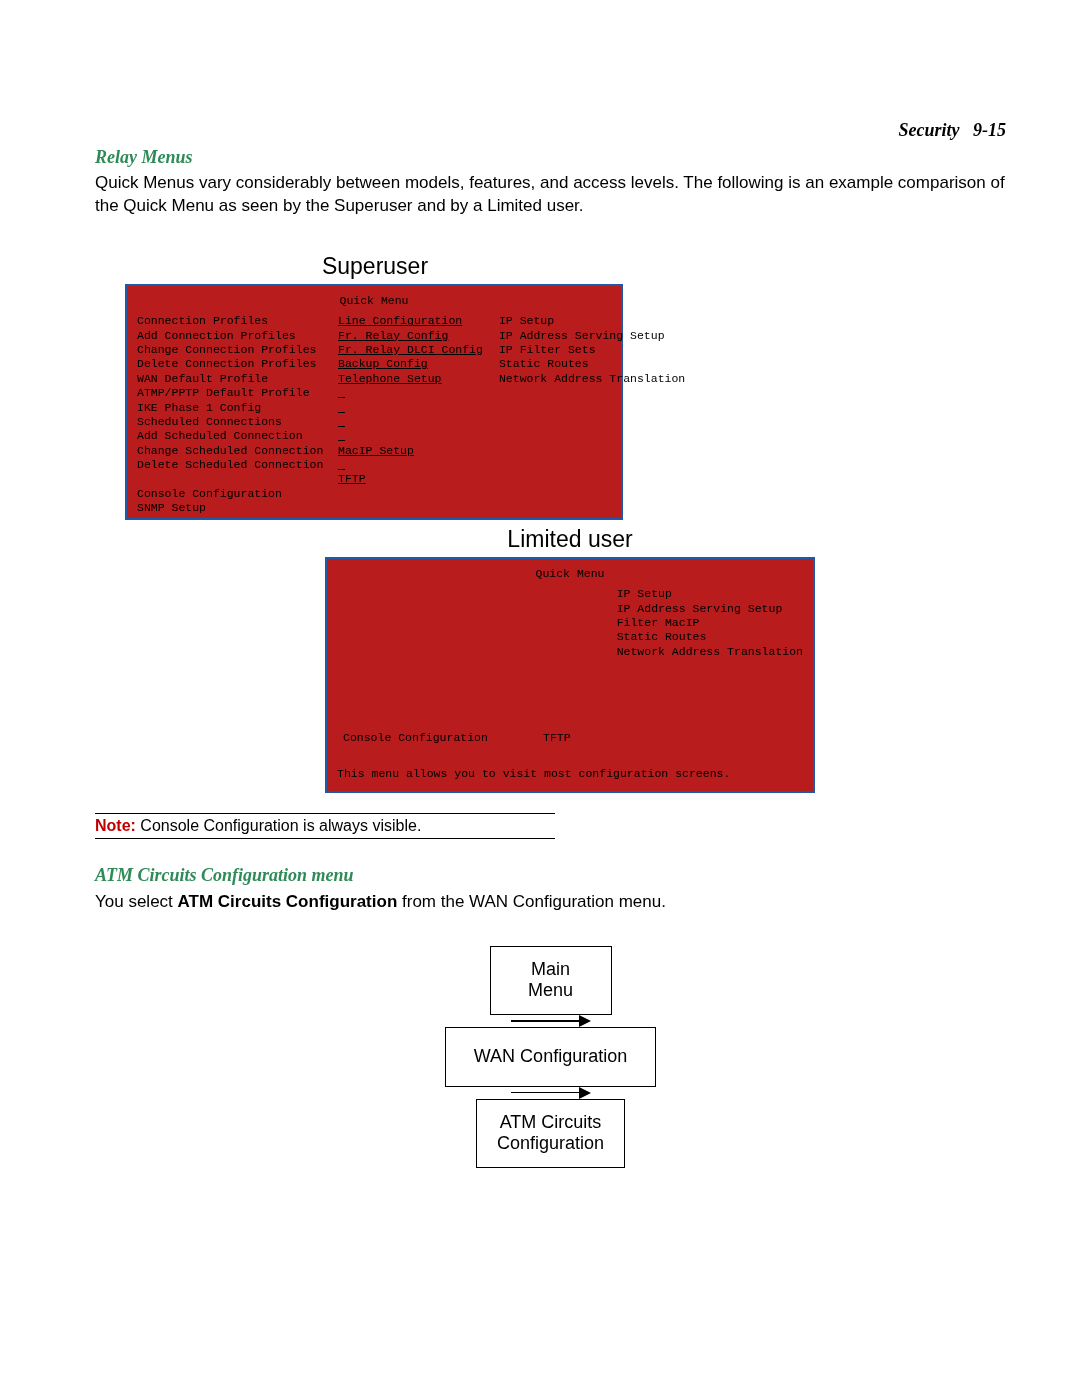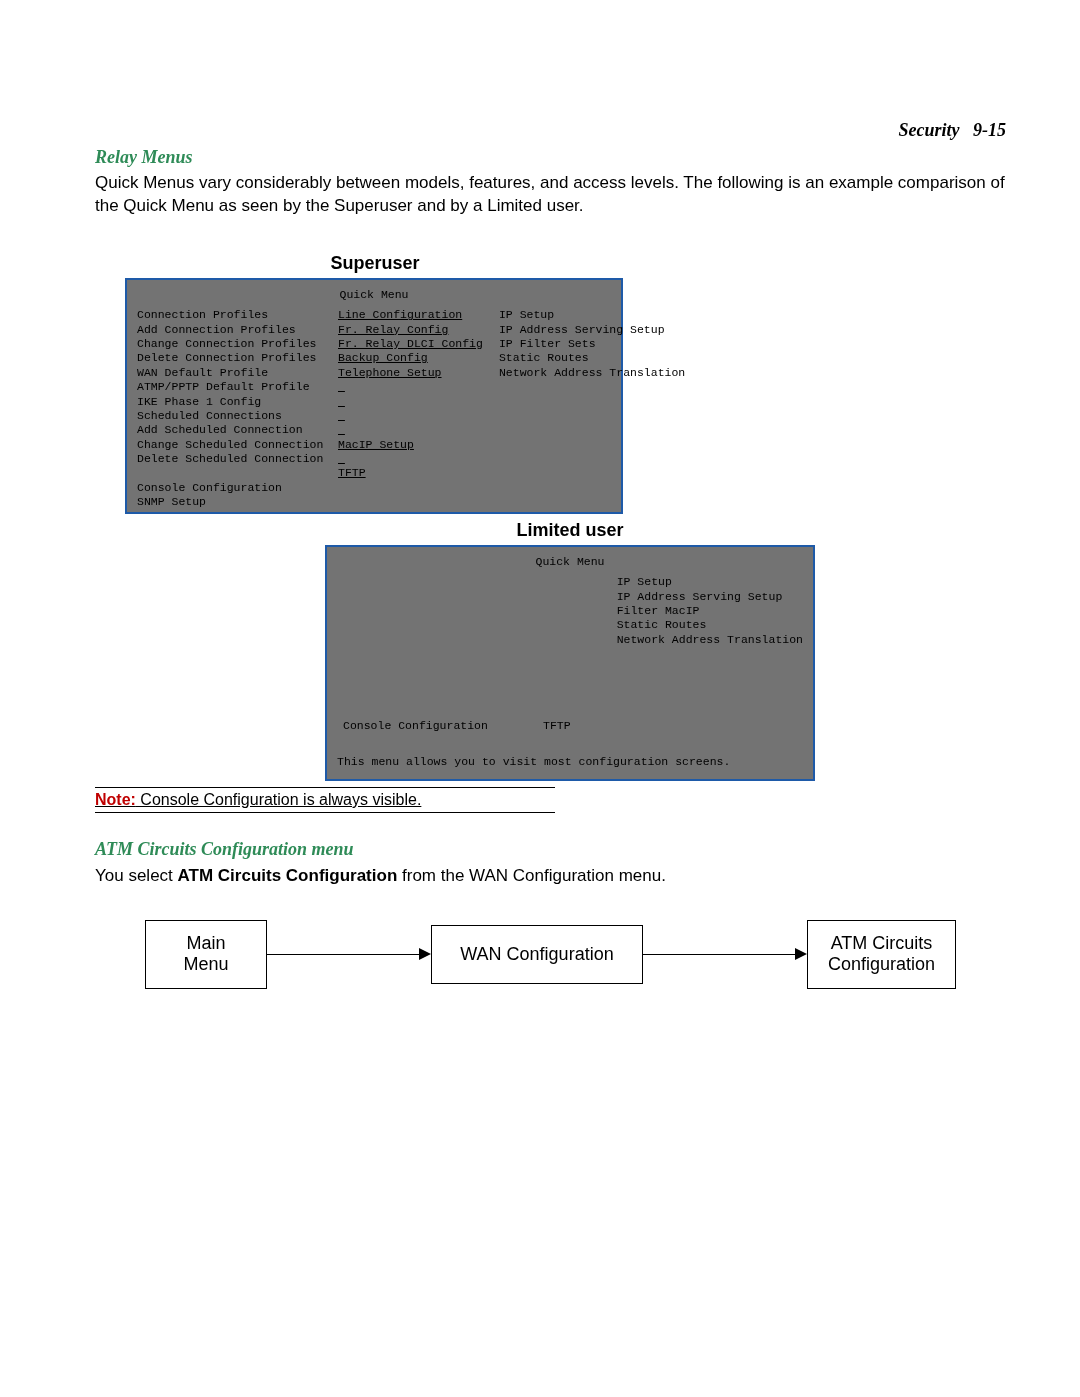--- a/index.html
+++ b/index.html
@@ -31,31 +31,31 @@
     font-size: 18px;
     margin: 0 0 4px 0;
     font-family: Georgia, 'Times New Roman', serif;
   }
   .para {
     font-size: 17px;
     line-height: 1.35;
     margin: 0 0 35px 0;
   }
   .screen-label {
-    font-weight: bold;
-    font-size: 18px;
+    font-weight: normal;
+    font-size: 23px;
   }
   .superuser-label-wrap {
     text-align: center;
     width: 500px;
     margin: 0 0 4px 30px;
   }
   .screen-box {
     border: 2px solid #1e5aa8;
-    background: #737373;
+    background: #b91c1c;
     font-family: "Courier New", monospace;
     font-size: 11.5px;
     line-height: 1.25;
     box-sizing: border-box;
   }
   .superuser-box {
     width: 498px;
     height: 236px;
     margin-left: 30px;
     padding: 8px 10px;
@@ -92,43 +92,43 @@
   .li-mid {
     margin-top: 72px;
     display:flex;
   }
   .li-mid .a { width:200px; padding-left:6px;}
   .li-bottom {
     margin-top: auto;
     margin-bottom: 2px;
   }
   .note-block {
-    margin-top: 6px;
+    margin-top: 20px;
     width: 460px;
-    text-decoration: underline;
   }
   .note-block hr {
     border: none;
     border-top: 1px solid #000;
     margin: 3px 0;
   }
   .note-text { font-size: 16px; }
   .note-label { color: #c00000; font-weight:bold; }
   .section2 {
     margin-top: 26px;
   }
   .para2 {
     font-size: 17px;
     margin: 6px 0 34px 0;
   }
   .flow {
     display: flex;
     align-items: center;
     gap: 0;
     padding: 0 50px;
+    flex-direction: column;
   }
   .flow-box {
     border: 1.5px solid #000;
     padding: 12px 20px;
     text-align: center;
     font-size: 18px;
     line-height: 1.2;
     min-width: 80px;
   }
   .flow-box.wide { padding: 18px 28px; }

